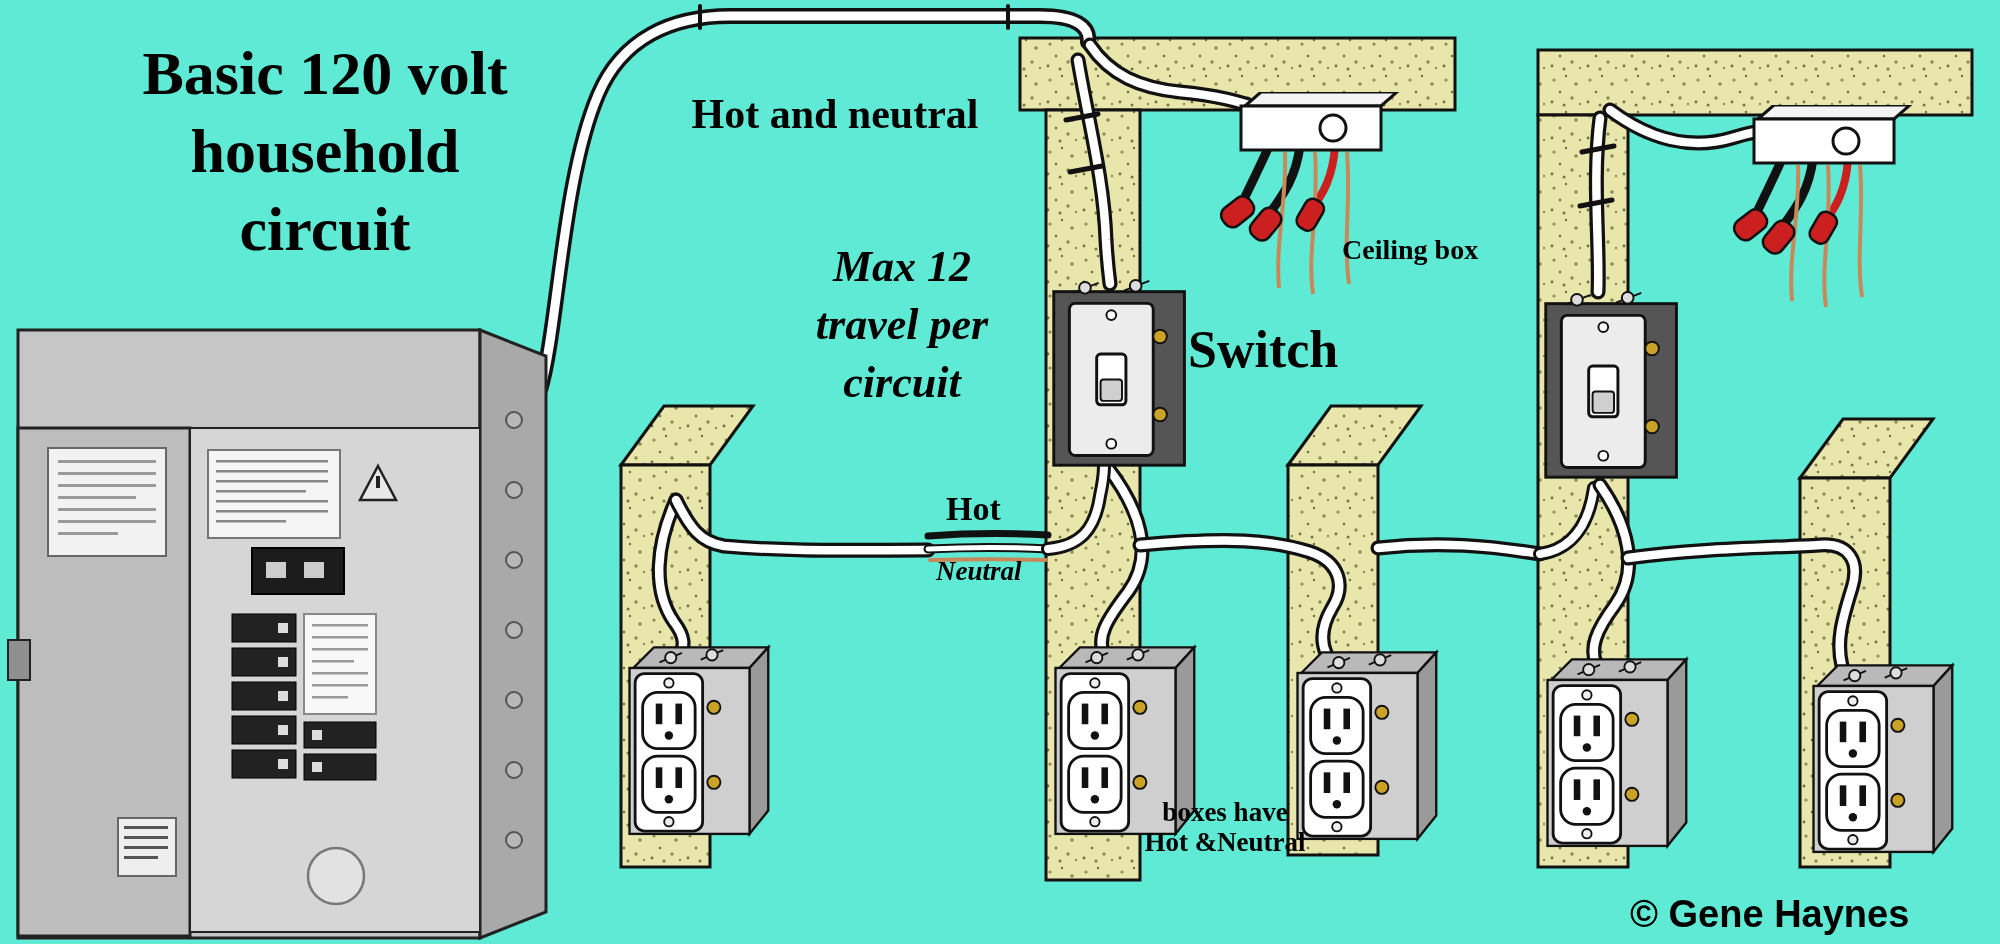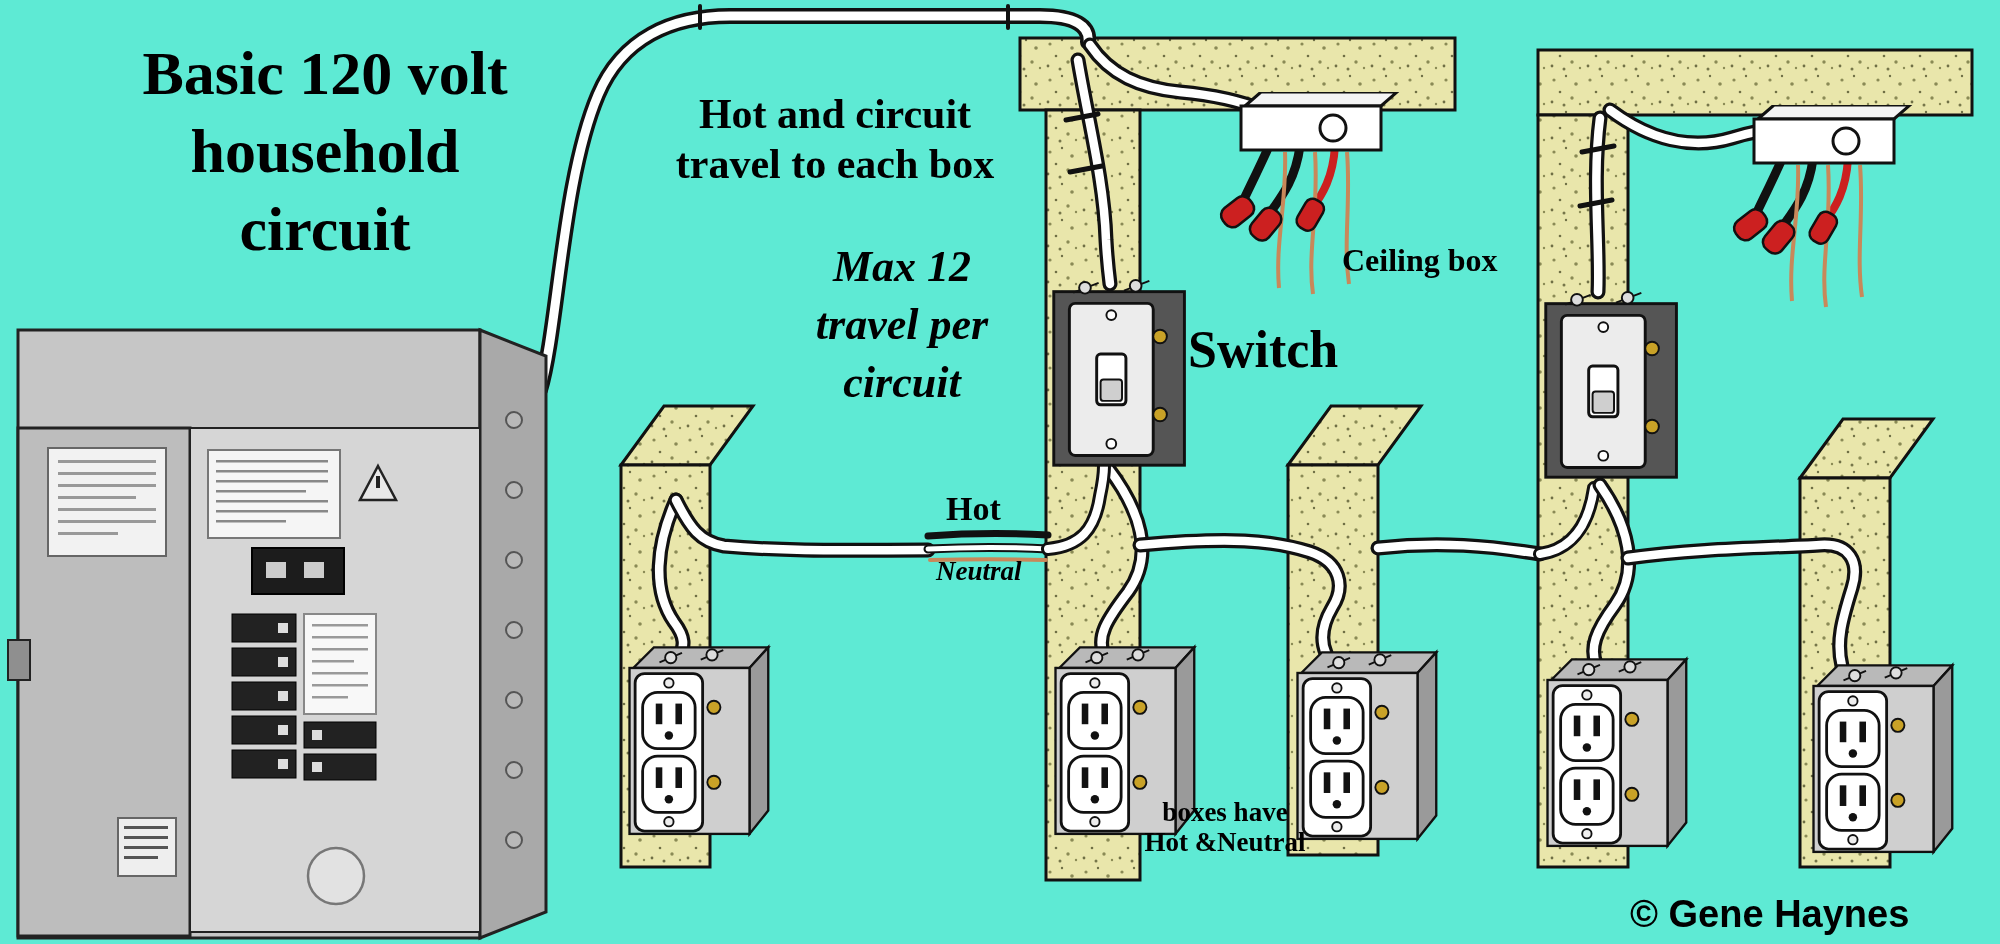--- a/index.html
+++ b/index.html
@@ -4,21 +4,21 @@
 <style>
   html,body{margin:0;padding:0;background:#fff;}
   #stage{position:relative;width:2000px;height:944px;background:#5eead4;overflow:hidden;
          font-family:"Liberation Serif", serif;}
   #stage svg{position:absolute;left:0;top:0;}
   .lbl{position:absolute;color:#000;font-weight:bold;white-space:nowrap;}
   .center{text-align:center;white-space:normal;}
   #title{left:88px;top:34px;width:474px;font-size:62px;line-height:1.26;}
   #travel-note{left:630px;top:90px;width:410px;font-size:42px;line-height:1.18;}
   #max-note{left:752px;top:238px;width:300px;font-size:44px;font-style:italic;line-height:1.32;text-align:center;}
-  #ceilingbox-label{left:1342px;top:242px;font-size:32px;}
+  #ceilingbox-label{left:1342px;top:234px;font-size:28px;}
   #switch-label{left:1188px;top:320px;font-size:52px;}
   #hot-label{left:946px;top:490px;font-size:34px;}
   #neutral-label{left:936px;top:556px;font-size:27px;font-style:italic;}
   #outlet-note{left:1122px;top:798px;width:206px;line-height:1.1;}
   #outlet-note .l1{font-size:34px;}
   #outlet-note .l2,#outlet-note .l3{font-size:27px;}
   #copyright{left:1630px;top:893px;font-size:38px;font-family:Liberation Sans, sans-serif;}
 </style>
 </head>
 <body>
@@ -265,22 +265,21 @@
   <use href="#sym-outlet" x="1806" y="658" width="150" height="205"></use>
 </svg>
 
   <div id="title" class="lbl center">
     <div>Basic 120 volt</div>
     <div>household</div>
     <div>circuit</div>
   </div>
 
   <div id="travel-note" class="lbl center">
-    <div>Hot and circuit</div>
-    <div>travel to each box</div>
+    <div>Hot and neutral</div>
   </div>
 
   <div id="max-note" class="lbl">
     <div>Max 12</div>
     <div>travel per</div>
     <div>circuit</div>
   </div>
 
   <div id="ceilingbox-label" class="lbl">Ceiling box</div>
   <div id="switch-label" class="lbl">Switch</div>

